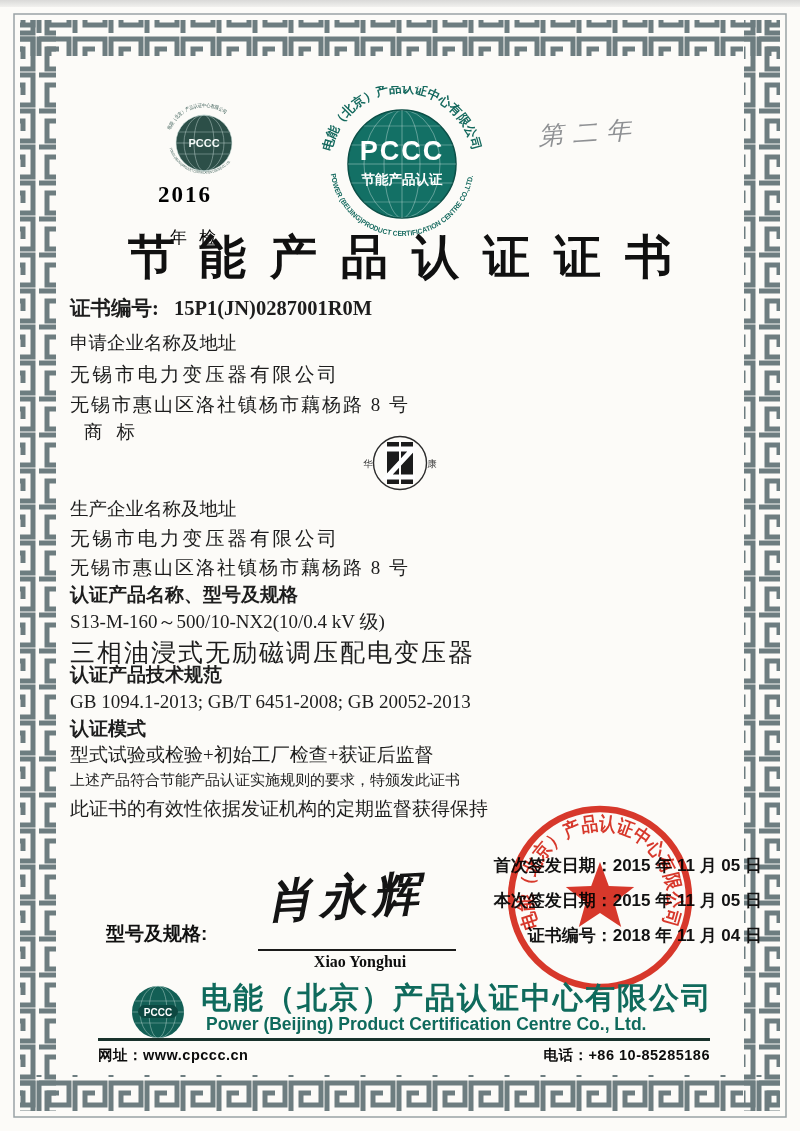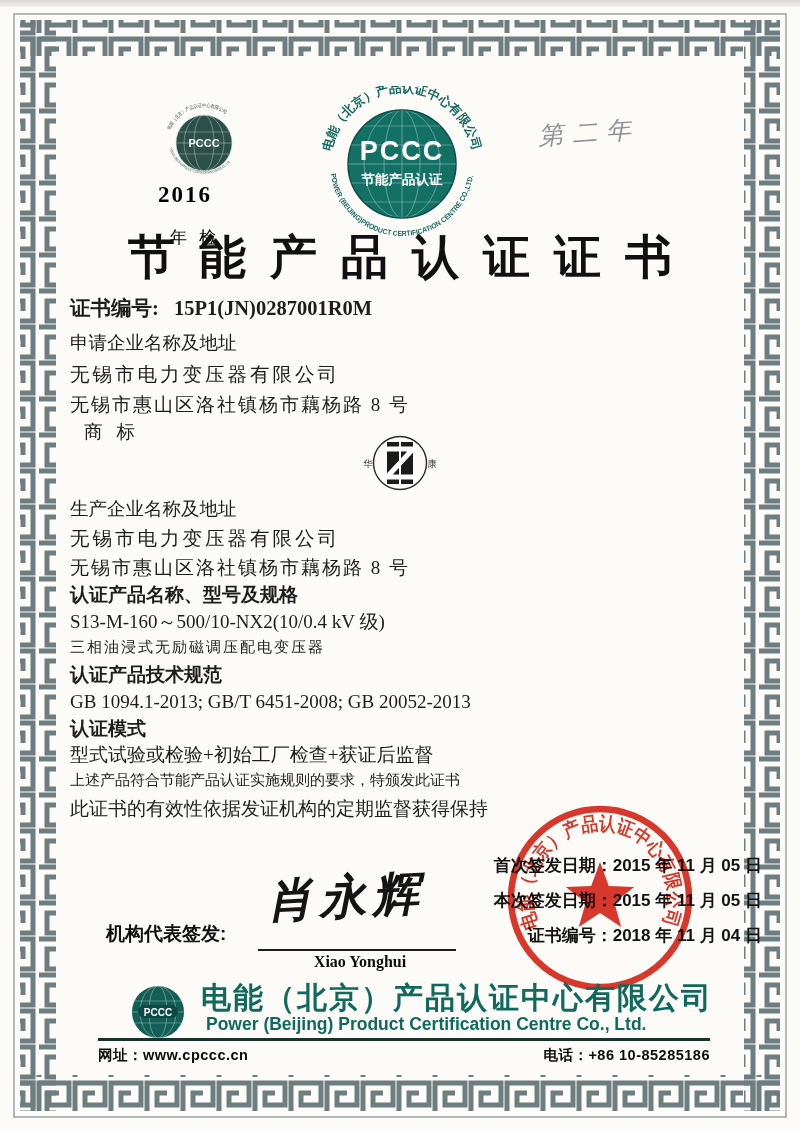--- a/index.html
+++ b/index.html
@@ -134,21 +134,21 @@
     <text x="28" y="33" text-anchor="middle" font-size="9.5" fill="#3a3a3a">华</text>
     <text x="92" y="33" text-anchor="middle" font-size="9.5" fill="#3a3a3a">康</text>
   </svg>
 
   <div class="cline" style="top:498px">生产企业名称及地址</div>
   <div class="cline" style="top:527px;font-size:19.5px;letter-spacing:3px">无锡市电力变压器有限公司</div>
   <div class="cline" style="top:557px;font-size:19px;letter-spacing:2px">无锡市惠山区洛社镇杨市藕杨路 8 号</div>
 
   <div class="cline bold" style="top:584px;font-size:19px">认证产品名称、型号及规格</div>
   <div class="cline" style="top:611px;font-size:19px">S13-M-160～500/10-NX2(10/0.4 kV 级)</div>
-  <div class="cline" style="top:638px;font-size:15px;letter-spacing:2px">三相油浸式无励磁调压配电变压器</div>
+  <div class="cline" style="top:638px;font-size:25px;letter-spacing:2px">三相油浸式无励磁调压配电变压器</div>
 
   <div class="cline bold" style="top:664px;font-size:19px">认证产品技术规范</div>
   <div class="cline" style="top:691px;font-size:19px">GB 1094.1-2013; GB/T 6451-2008; GB 20052-2013</div>
 
   <div class="cline bold" style="top:718px;font-size:19px">认证模式</div>
   <div class="cline" style="top:744px;font-size:19px">型式试验或检验+初始工厂检查+获证后监督</div>
 
   <div class="cline" style="top:771px;font-size:15px">上述产品符合节能产品认证实施规则的要求，特颁发此证书</div>
   <div class="cline" style="top:798px;font-size:19px">此证书的有效性依据发证机构的定期监督获得保持</div>
 
@@ -168,21 +168,21 @@
     <defs>
       <path id="sealArc" d="M33.4,123.7 A68,68 0 1 1 156.6,123.7"></path>
     </defs>
     <circle cx="95" cy="95" r="89" fill="none" stroke="#d7281a" stroke-width="6.5"></circle>
     <polygon fill="#d7281a" points="95,59 103.8,82.9 129.2,83.9 109.3,99.6 116.2,124.1 95,110 73.8,124.1 80.7,99.6 60.8,83.9 86.2,82.9"></polygon>
     <text font-size="19" font-weight="bold" fill="#d7281a">
       <textPath href="#sealArc" textLength="270" lengthAdjust="spacingAndGlyphs">电能（北京）产品认证中心有限公司</textPath>
     </text>
   </svg>
 
-  <div class="sig-label">机构代表签发:</div>
+  <div class="sig-label">型号及规格:</div>
   <div class="sig-name">肖永辉</div>
   <div class="sig-line"></div>
   <div class="sig-pinyin">Xiao Yonghui</div>
 
   <svg class="frame" style="left:124px;top:978px" width="68" height="68" viewBox="0 0 68 68">
     <circle cx="34" cy="34" r="26" fill="#135f55"></circle>
     <ellipse cx="34" cy="34" rx="9" ry="26" fill="none" stroke="#d7eae6" stroke-width=".8" opacity=".5"></ellipse>
     <ellipse cx="34" cy="34" rx="18" ry="26" fill="none" stroke="#d7eae6" stroke-width=".8" opacity=".5"></ellipse>
     <line x1="8" y1="34" x2="60" y2="34" stroke="#d7eae6" stroke-width=".8" opacity=".5"></line>
     <line x1="11" y1="23" x2="57" y2="23" stroke="#d7eae6" stroke-width=".8" opacity=".4"></line>

